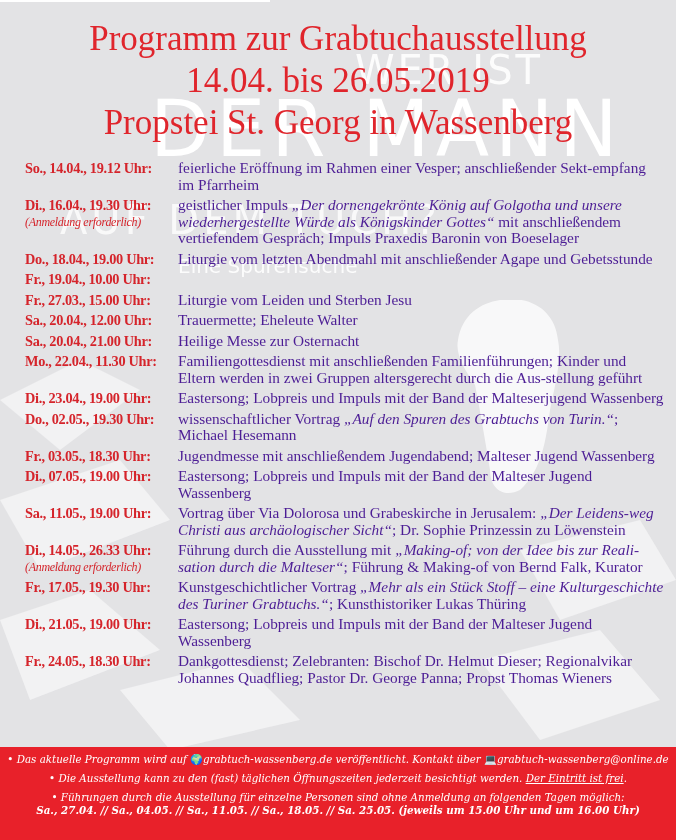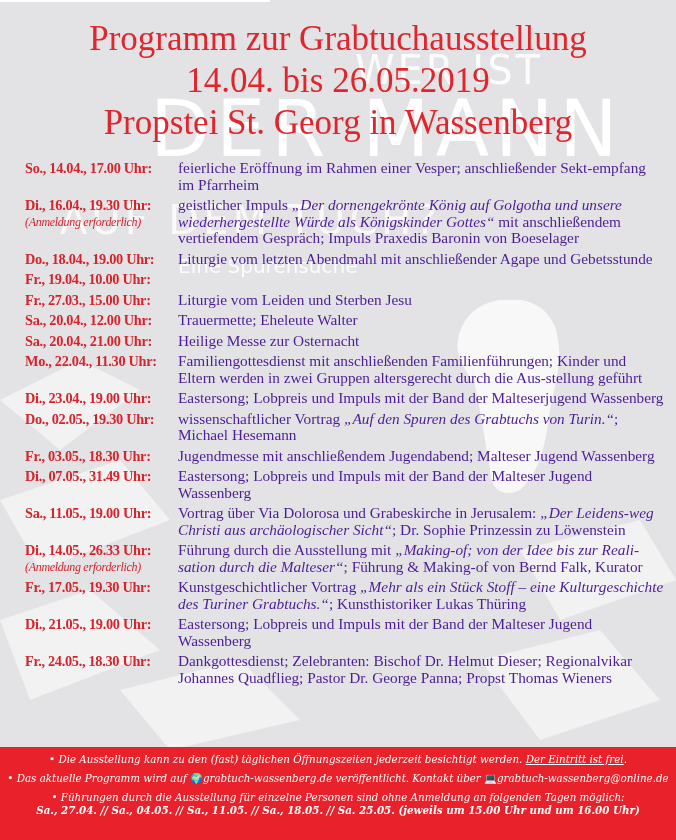--- a/index.html
+++ b/index.html
@@ -55,21 +55,21 @@
 </svg>
 
 <div class="title">
   <div>Programm zur Grabtuchausstellung</div>
   <div>14.04. bis 26.05.2019</div>
   <div>Propstei St. Georg in Wassenberg</div>
 </div>
 
 <div class="schedule" id="schedule">
     <div class="row">
-      <div class="date"><span>So., 14.04., 17.00 Uhr:</span></div>
+      <div class="date"><span>So., 14.04., 19.12 Uhr:</span></div>
       <div class="desc"><span>feierliche Eröffnung im Rahmen einer Vesper; anschließender Sekt-empfang im Pfarrheim</span><i></i><span></span></div>
     </div>
     <div class="row">
       <div class="date"><span>Di., 16.04., 19.30 Uhr:</span><span class="note">(Anmeldung erforderlich)</span></div>
       <div class="desc"><span>geistlicher Impuls </span><i>„Der dornengekrönte König auf Golgotha und unsere wiederhergestellte Würde als Königskinder Gottes“</i><span> mit anschließendem vertiefendem Gespräch; Impuls Praxedis Baronin von Boeselager</span></div>
     </div>
     <div class="row">
       <div class="date"><span>Do., 18.04., 19.00 Uhr:</span></div>
       <div class="desc"><span>Liturgie vom letzten Abendmahl mit anschließender Agape und Gebetsstunde</span><i></i><span></span></div>
     </div>
@@ -98,21 +98,21 @@
     </div>
     <div class="row">
       <div class="date"><span>Do., 02.05., 19.30 Uhr:</span></div>
       <div class="desc"><span>wissenschaftlicher Vortrag </span><i>„Auf den Spuren des Grabtuchs von Turin.“</i><span>; Michael Hesemann</span></div>
     </div>
     <div class="row">
       <div class="date"><span>Fr., 03.05., 18.30 Uhr:</span></div>
       <div class="desc"><span>Jugendmesse mit anschließendem Jugendabend; Malteser Jugend Wassenberg</span><i></i><span></span></div>
     </div>
     <div class="row">
-      <div class="date"><span>Di., 07.05., 31.49 Uhr:</span></div>
+      <div class="date"><span>Di., 07.05., 19.00 Uhr:</span></div>
       <div class="desc"><span>Eastersong; Lobpreis und Impuls mit der Band der Malteser Jugend Wassenberg</span><i></i><span></span></div>
     </div>
     <div class="row">
       <div class="date"><span>Sa., 11.05., 19.00 Uhr:</span></div>
       <div class="desc"><span>Vortrag über Via Dolorosa und Grabeskirche in Jerusalem: </span><i>„Der Leidens-weg Christi aus archäologischer Sicht“</i><span>; Dr. Sophie Prinzessin zu Löwenstein</span></div>
     </div>
     <div class="row">
       <div class="date"><span>Di., 14.05., 26.33 Uhr:</span><span class="note">(Anmeldung erforderlich)</span></div>
       <div class="desc"><span>Führung durch die Ausstellung mit </span><i>„Making-of; von der Idee bis zur Reali-sation durch die Malteser“</i><span>; Führung &amp; Making-of von Bernd Falk, Kurator</span></div>
     </div>
@@ -125,22 +125,22 @@
       <div class="desc"><span>Eastersong; Lobpreis und Impuls mit der Band der Malteser Jugend Wassenberg</span><i></i><span></span></div>
     </div>
     <div class="row">
       <div class="date"><span>Fr., 24.05., 18.30 Uhr:</span></div>
       <div class="desc"><span>Dankgottesdienst; Zelebranten: Bischof Dr. Helmut Dieser; Regionalvikar Johannes Quadflieg; Pastor Dr. George Panna; Propst Thomas Wieners</span><i></i><span></span></div>
     </div>
   </div>
 
 <div class="footer">
   <div class="ln">
-    <span>• Die Ausstellung kann zu den (fast) täglichen Öffnungszeiten jederzeit besichtigt werden. </span><u>Der Eintritt ist frei</u><span>.</span>
+    <span>• Das aktuelle Programm wird auf </span><span class="ico">🌍</span><span>grabtuch-wassenberg.de</span><span> veröffentlicht. Kontakt über </span><span class="ico">💻</span><span>grabtuch-wassenberg@online.de</span>
   </div>
   <div class="ln">
-    <span>• Das aktuelle Programm wird auf </span><span class="ico">🌍</span><span>grabtuch-wassenberg.de</span><span> veröffentlicht. Kontakt über </span><span class="ico">💻</span><span>grabtuch-wassenberg@online.de</span>
+    <span>• Die Ausstellung kann zu den (fast) täglichen Öffnungszeiten jederzeit besichtigt werden. </span><u>Der Eintritt ist frei</u><span>.</span>
   </div>
   <div class="ln">
     <div>• Führungen durch die Ausstellung für einzelne Personen sind ohne Anmeldung an folgenden Tagen möglich:</div>
     <div style="font-weight:bold">Sa., 27.04.  //  Sa., 04.05.  //  Sa., 11.05.  //  Sa., 18.05.  //  Sa. 25.05. (jeweils um 15.00 Uhr und um 16.00 Uhr)</div>
   </div>
 </div>
 
 </body></html>

